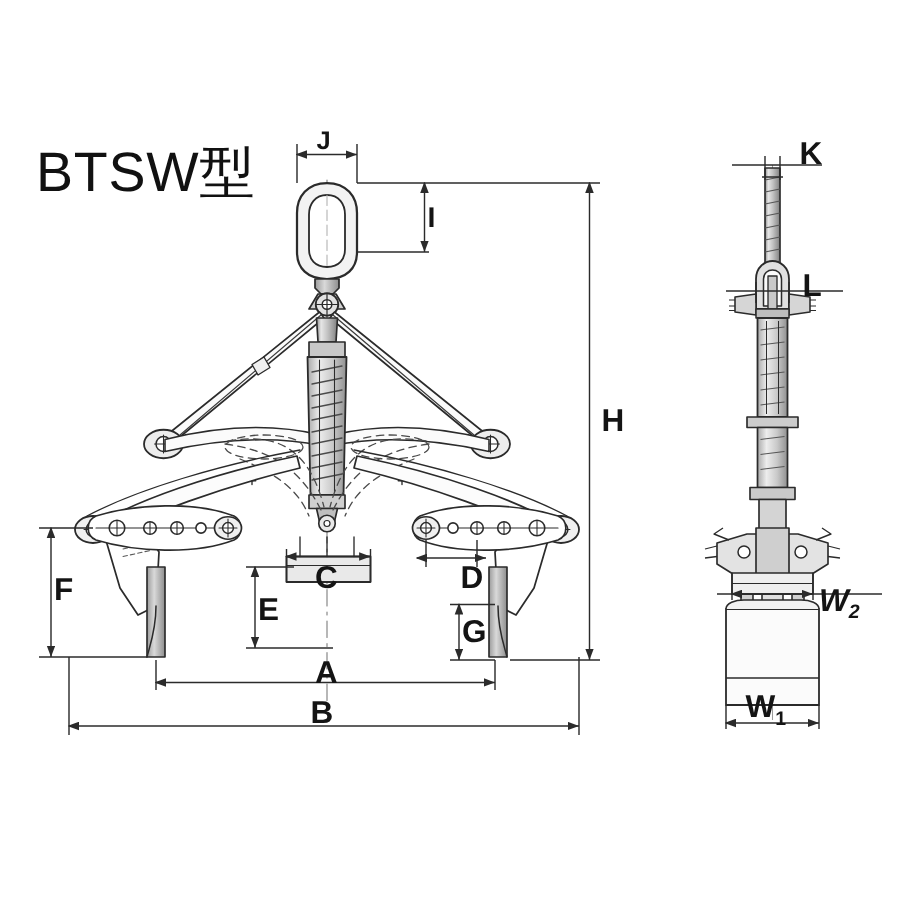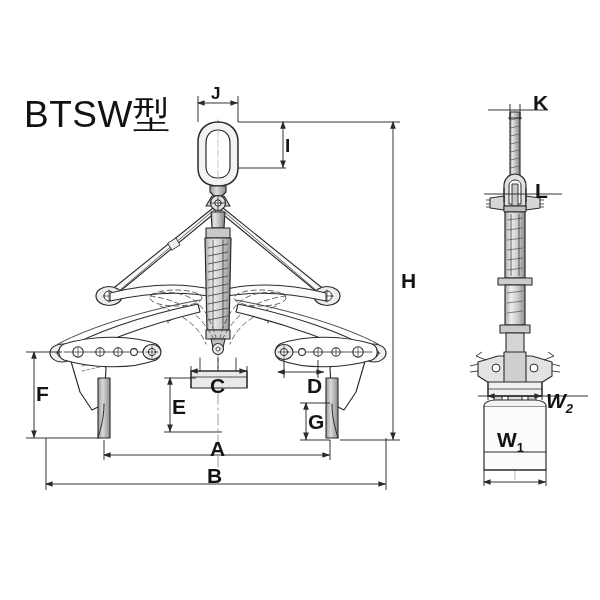--- a/index.html
+++ b/index.html
@@ -415,15 +415,15 @@
   <div class="dimlabel big" style="left:210px; top:375px;">C</div>
   <div class="dimlabel big" style="left:307px; top:375px;">D</div>
   <div class="dimlabel big" style="left:308px; top:411px;">G</div>
   <div class="dimlabel big" style="left:210px; top:438px;">A</div>
   <div class="dimlabel big" style="left:207px; top:465px;">B</div>
 
   <div class="dimlabel big" style="left:533px; top:92px;">K</div>
   <div class="dimlabel big" style="left:535px; top:180px;">L</div>
 
   <div class="dimlabel big" style="left:546px; top:390px;font-style:italic;"><span>W</span><sub>2</sub></div>
-  <div class="dimlabel big" style="left:497px; top:429px;"><span>W</span><sub>1</sub></div>
+  <div class="dimlabel big" style="left:497px; top:461px;"><span>W</span><sub>1</sub></div>
 
 </div>
 
 </body></html>

